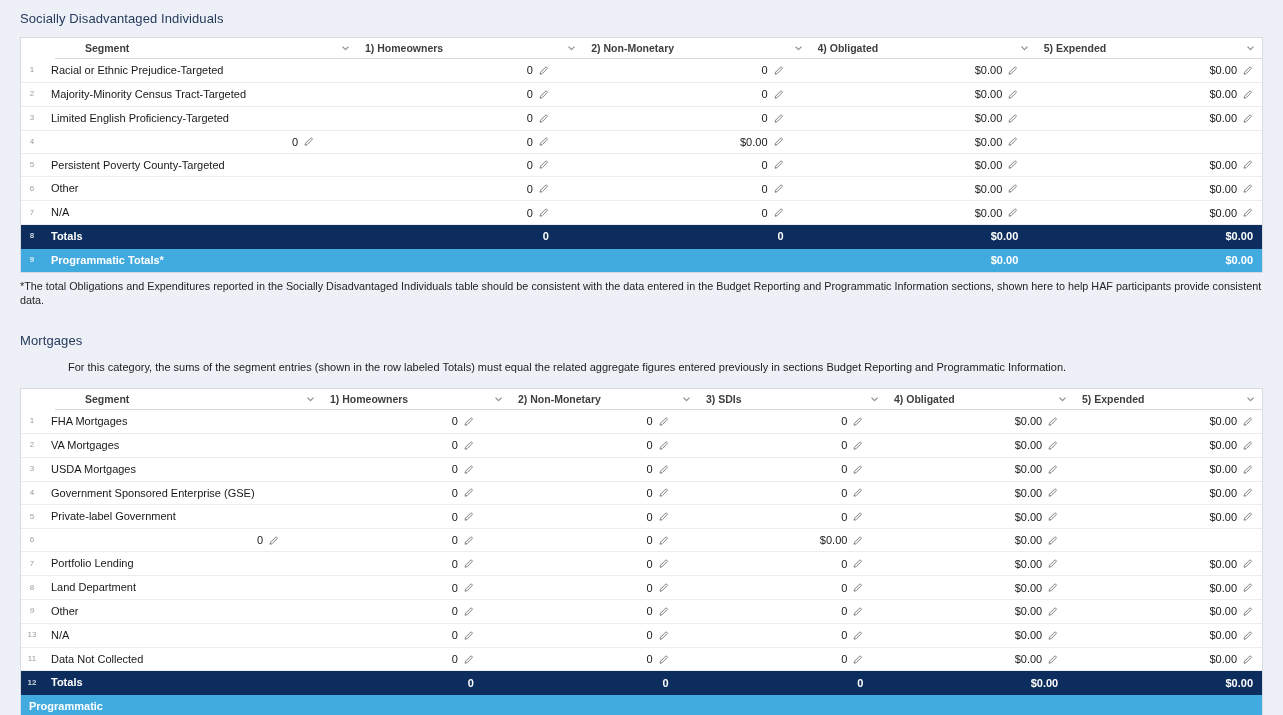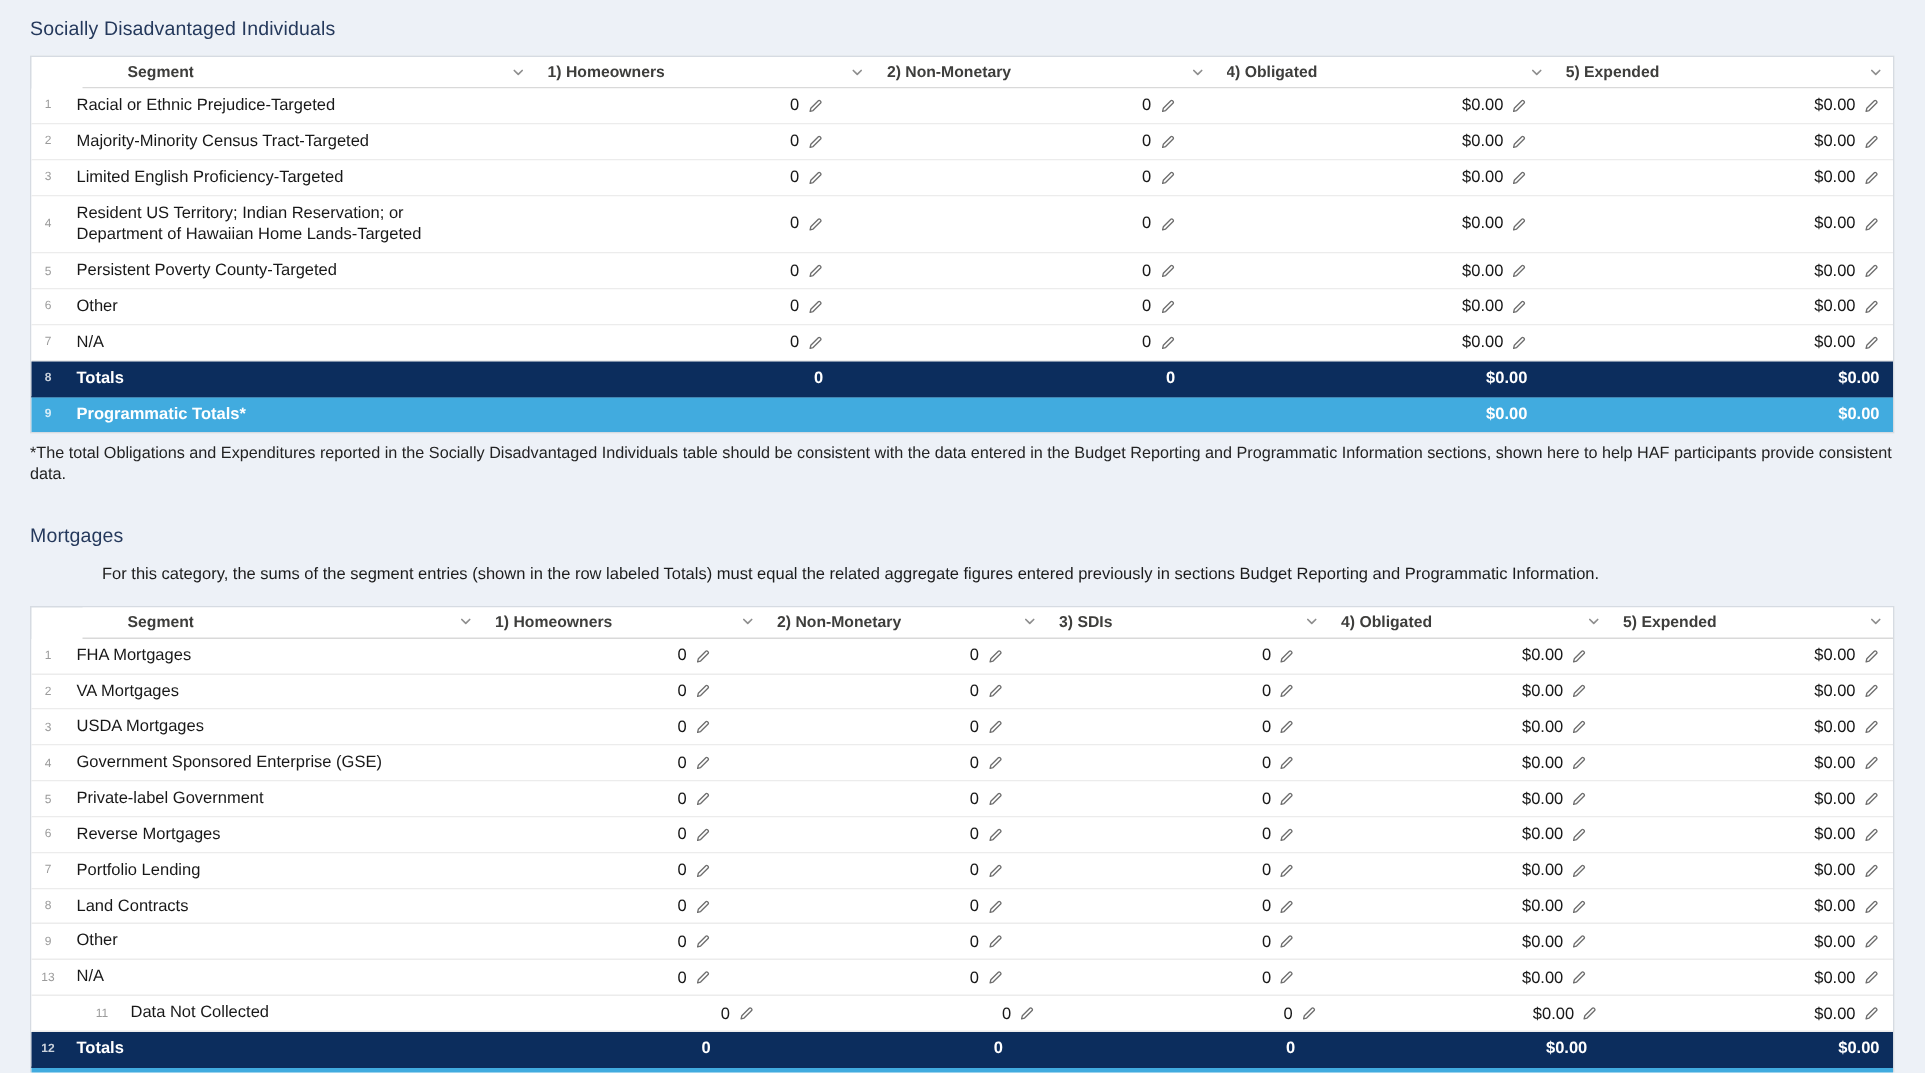--- a/index.html
+++ b/index.html
@@ -218,21 +218,20 @@
             <span class="val">$0.00</span>
             <span class="edit">
               <svg width="11" height="11" viewBox="0 0 16 16">
                 <path d="M3 13.4 L3.7 10.5 L11 3.2 a1.15 1.15 0 0 1 1.63 0 l0.57 0.57 a1.15 1.15 0 0 1 0 1.63 L5.9 12.7 Z" fill="none" stroke="#6e6e6e" stroke-width="1.3" stroke-linejoin="round"></path>
               </svg>
             </span>
           </div>
         </div>
         <div class="row" style="grid-template-columns: 22px 280px repeat(4, 1fr);">
           <div class="cell-num">4</div>
-          <div class="cell-seg">Resident US Territory; Indian Reservation; or Department of Hawaiian Home Lands-Targeted</div>
           <div class="cell-val">
             <span class="val">0</span>
             <span class="edit">
               <svg width="11" height="11" viewBox="0 0 16 16">
                 <path d="M3 13.4 L3.7 10.5 L11 3.2 a1.15 1.15 0 0 1 1.63 0 l0.57 0.57 a1.15 1.15 0 0 1 0 1.63 L5.9 12.7 Z" fill="none" stroke="#6e6e6e" stroke-width="1.3" stroke-linejoin="round"></path>
               </svg>
             </span>
           </div>
           <div class="cell-val">
             <span class="val">0</span>
@@ -669,21 +668,20 @@
             <span class="val">$0.00</span>
             <span class="edit">
               <svg width="11" height="11" viewBox="0 0 16 16">
                 <path d="M3 13.4 L3.7 10.5 L11 3.2 a1.15 1.15 0 0 1 1.63 0 l0.57 0.57 a1.15 1.15 0 0 1 0 1.63 L5.9 12.7 Z" fill="none" stroke="#6e6e6e" stroke-width="1.3" stroke-linejoin="round"></path>
               </svg>
             </span>
           </div>
         </div>
         <div class="row" style="grid-template-columns: 22px 245px repeat(5, 1fr);">
           <div class="cell-num">6</div>
-          <div class="cell-seg">Reverse Mortgages</div>
           <div class="cell-val">
             <span class="val">0</span>
             <span class="edit">
               <svg width="11" height="11" viewBox="0 0 16 16">
                 <path d="M3 13.4 L3.7 10.5 L11 3.2 a1.15 1.15 0 0 1 1.63 0 l0.57 0.57 a1.15 1.15 0 0 1 0 1.63 L5.9 12.7 Z" fill="none" stroke="#6e6e6e" stroke-width="1.3" stroke-linejoin="round"></path>
               </svg>
             </span>
           </div>
           <div class="cell-val">
             <span class="val">0</span>
@@ -757,21 +755,21 @@
             <span class="val">$0.00</span>
             <span class="edit">
               <svg width="11" height="11" viewBox="0 0 16 16">
                 <path d="M3 13.4 L3.7 10.5 L11 3.2 a1.15 1.15 0 0 1 1.63 0 l0.57 0.57 a1.15 1.15 0 0 1 0 1.63 L5.9 12.7 Z" fill="none" stroke="#6e6e6e" stroke-width="1.3" stroke-linejoin="round"></path>
               </svg>
             </span>
           </div>
         </div>
         <div class="row" style="grid-template-columns: 22px 245px repeat(5, 1fr);">
           <div class="cell-num">8</div>
-          <div class="cell-seg">Land Contracts</div>
+          <div class="cell-seg">Land Department</div>
           <div class="cell-val">
             <span class="val">0</span>
             <span class="edit">
               <svg width="11" height="11" viewBox="0 0 16 16">
                 <path d="M3 13.4 L3.7 10.5 L11 3.2 a1.15 1.15 0 0 1 1.63 0 l0.57 0.57 a1.15 1.15 0 0 1 0 1.63 L5.9 12.7 Z" fill="none" stroke="#6e6e6e" stroke-width="1.3" stroke-linejoin="round"></path>
               </svg>
             </span>
           </div>
           <div class="cell-val">
             <span class="val">0</span>
@@ -887,21 +885,21 @@
           </div>
           <div class="cell-val">
             <span class="val">$0.00</span>
             <span class="edit">
               <svg width="11" height="11" viewBox="0 0 16 16">
                 <path d="M3 13.4 L3.7 10.5 L11 3.2 a1.15 1.15 0 0 1 1.63 0 l0.57 0.57 a1.15 1.15 0 0 1 0 1.63 L5.9 12.7 Z" fill="none" stroke="#6e6e6e" stroke-width="1.3" stroke-linejoin="round"></path>
               </svg>
             </span>
           </div>
         </div>
-        <div class="row" style="grid-template-columns: 22px 245px repeat(5, 1fr); padding-left: 36px;">
+        <div class="row" style="grid-template-columns: 22px 245px repeat(5, 1fr);">
           <div class="cell-num">11</div>
           <div class="cell-seg">Data Not Collected</div>
           <div class="cell-val">
             <span class="val">0</span>
             <span class="edit">
               <svg width="11" height="11" viewBox="0 0 16 16">
                 <path d="M3 13.4 L3.7 10.5 L11 3.2 a1.15 1.15 0 0 1 1.63 0 l0.57 0.57 a1.15 1.15 0 0 1 0 1.63 L5.9 12.7 Z" fill="none" stroke="#6e6e6e" stroke-width="1.3" stroke-linejoin="round"></path>
               </svg>
             </span>
           </div>

